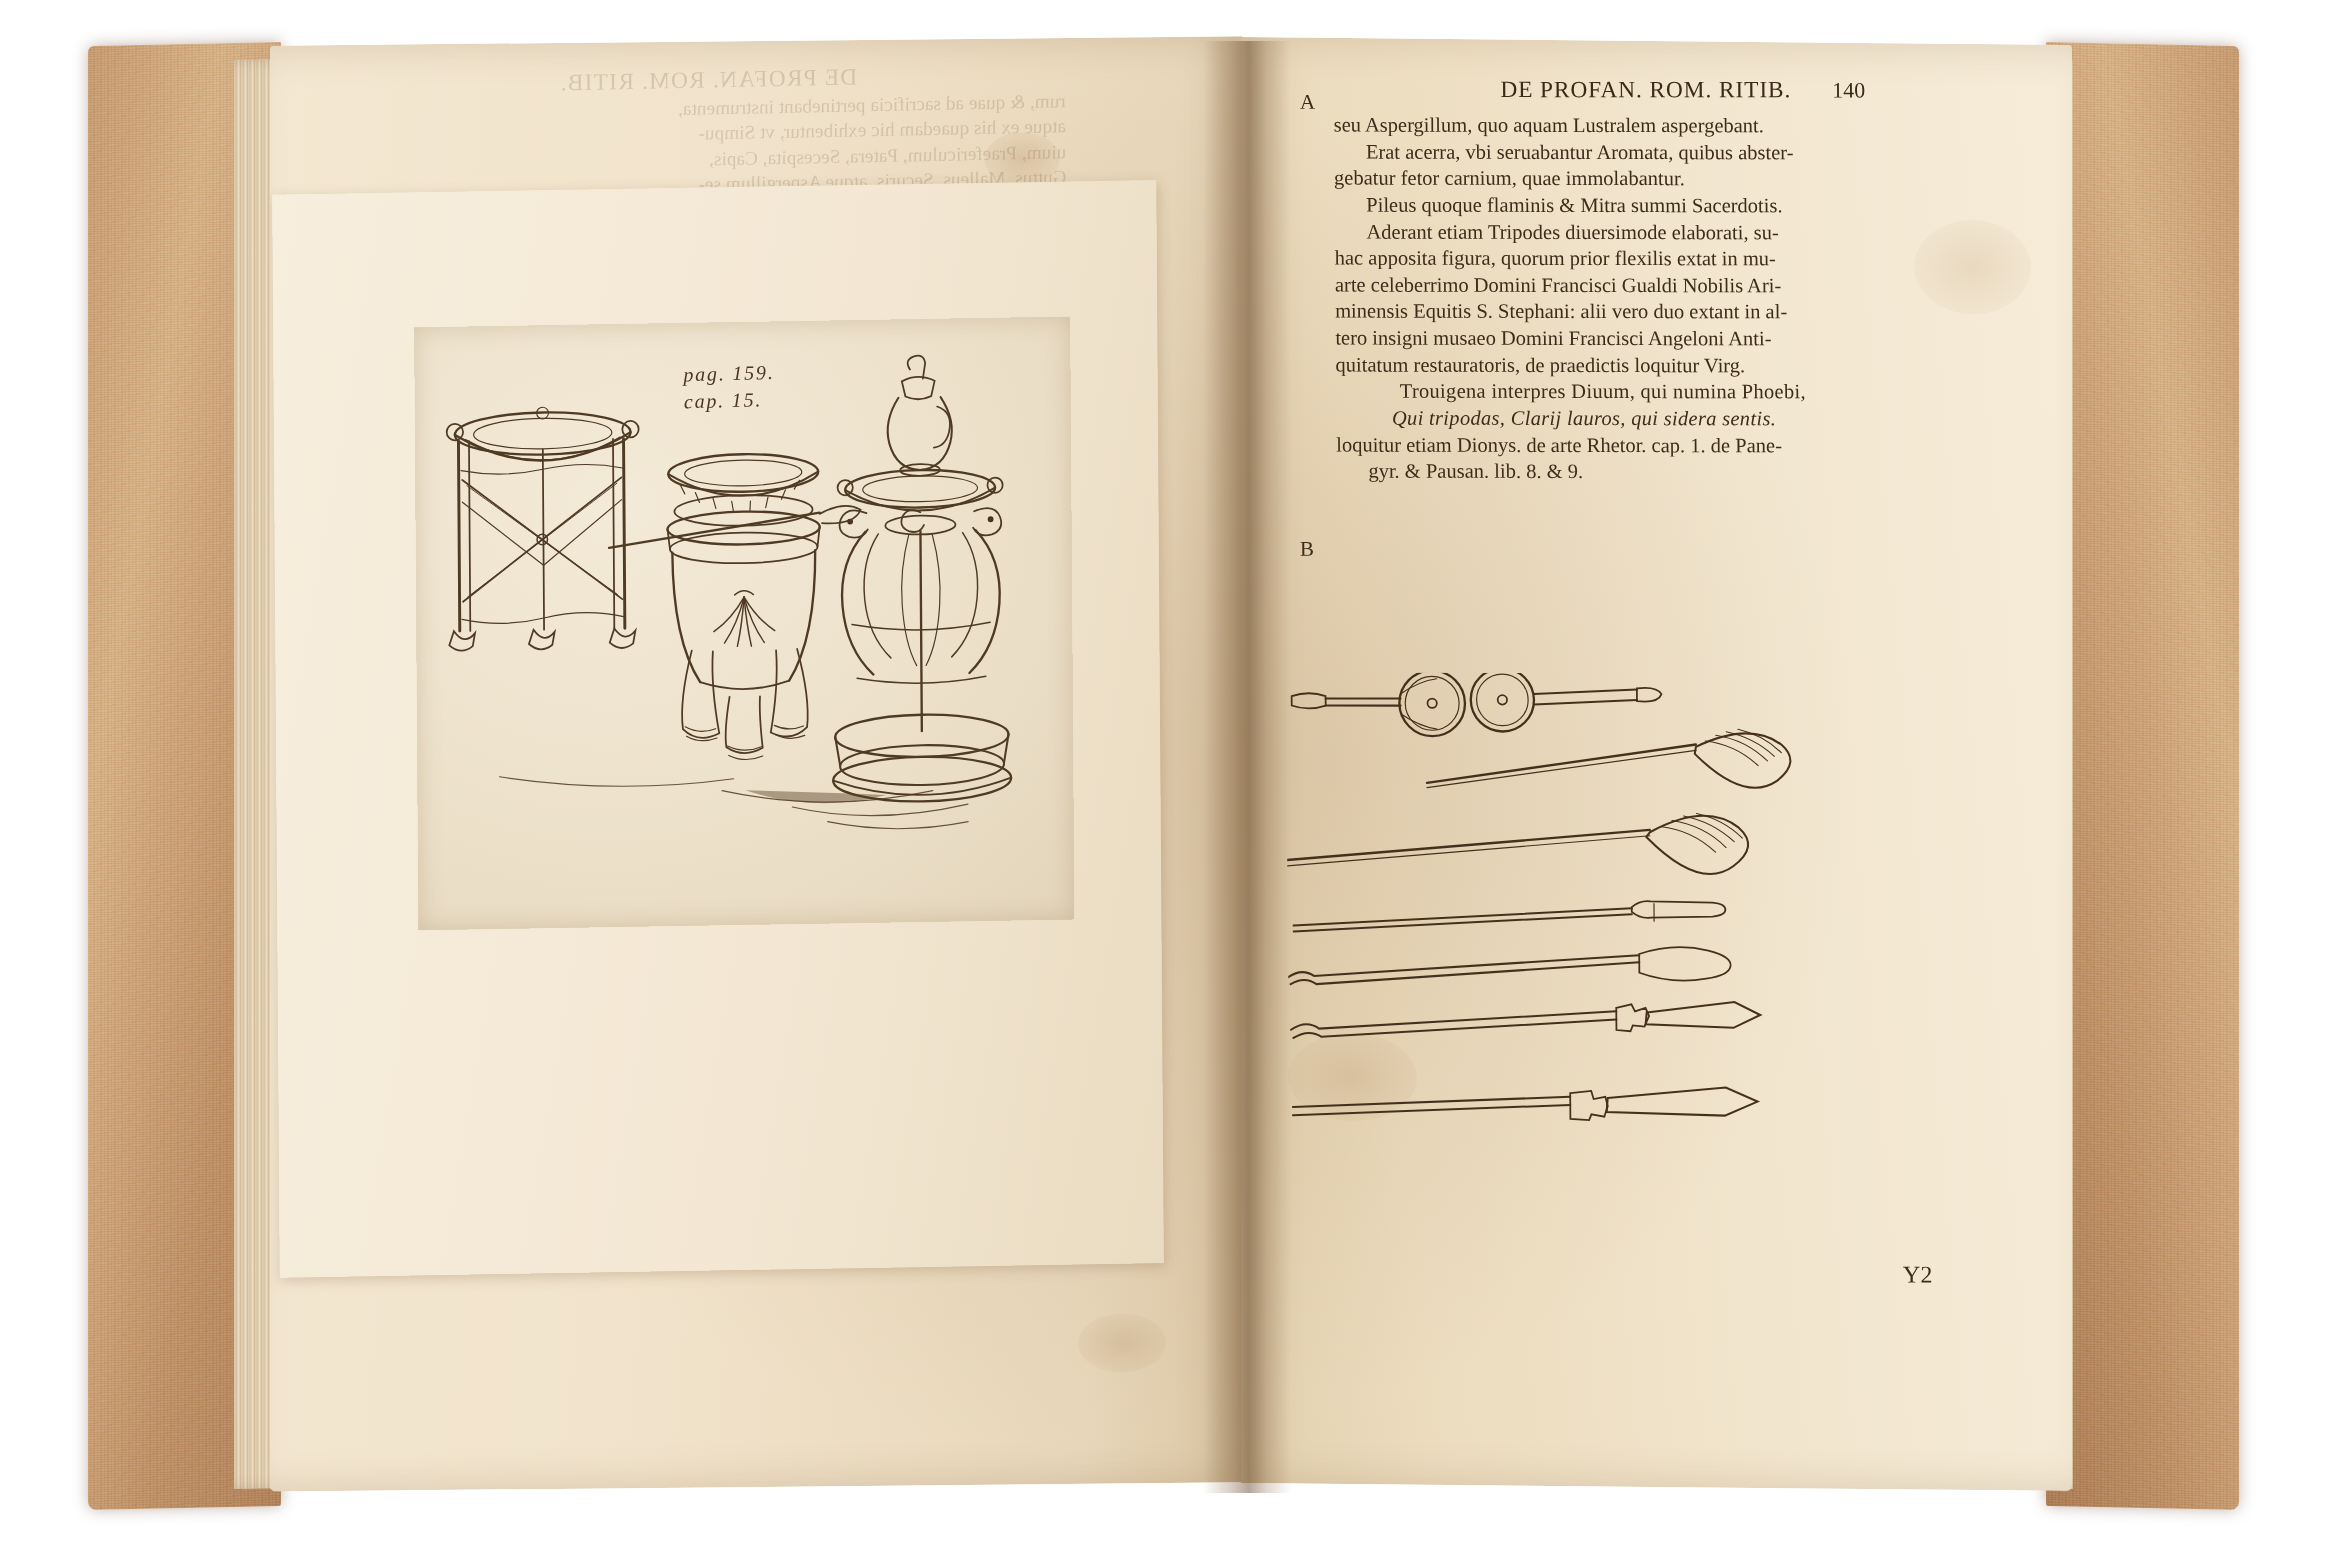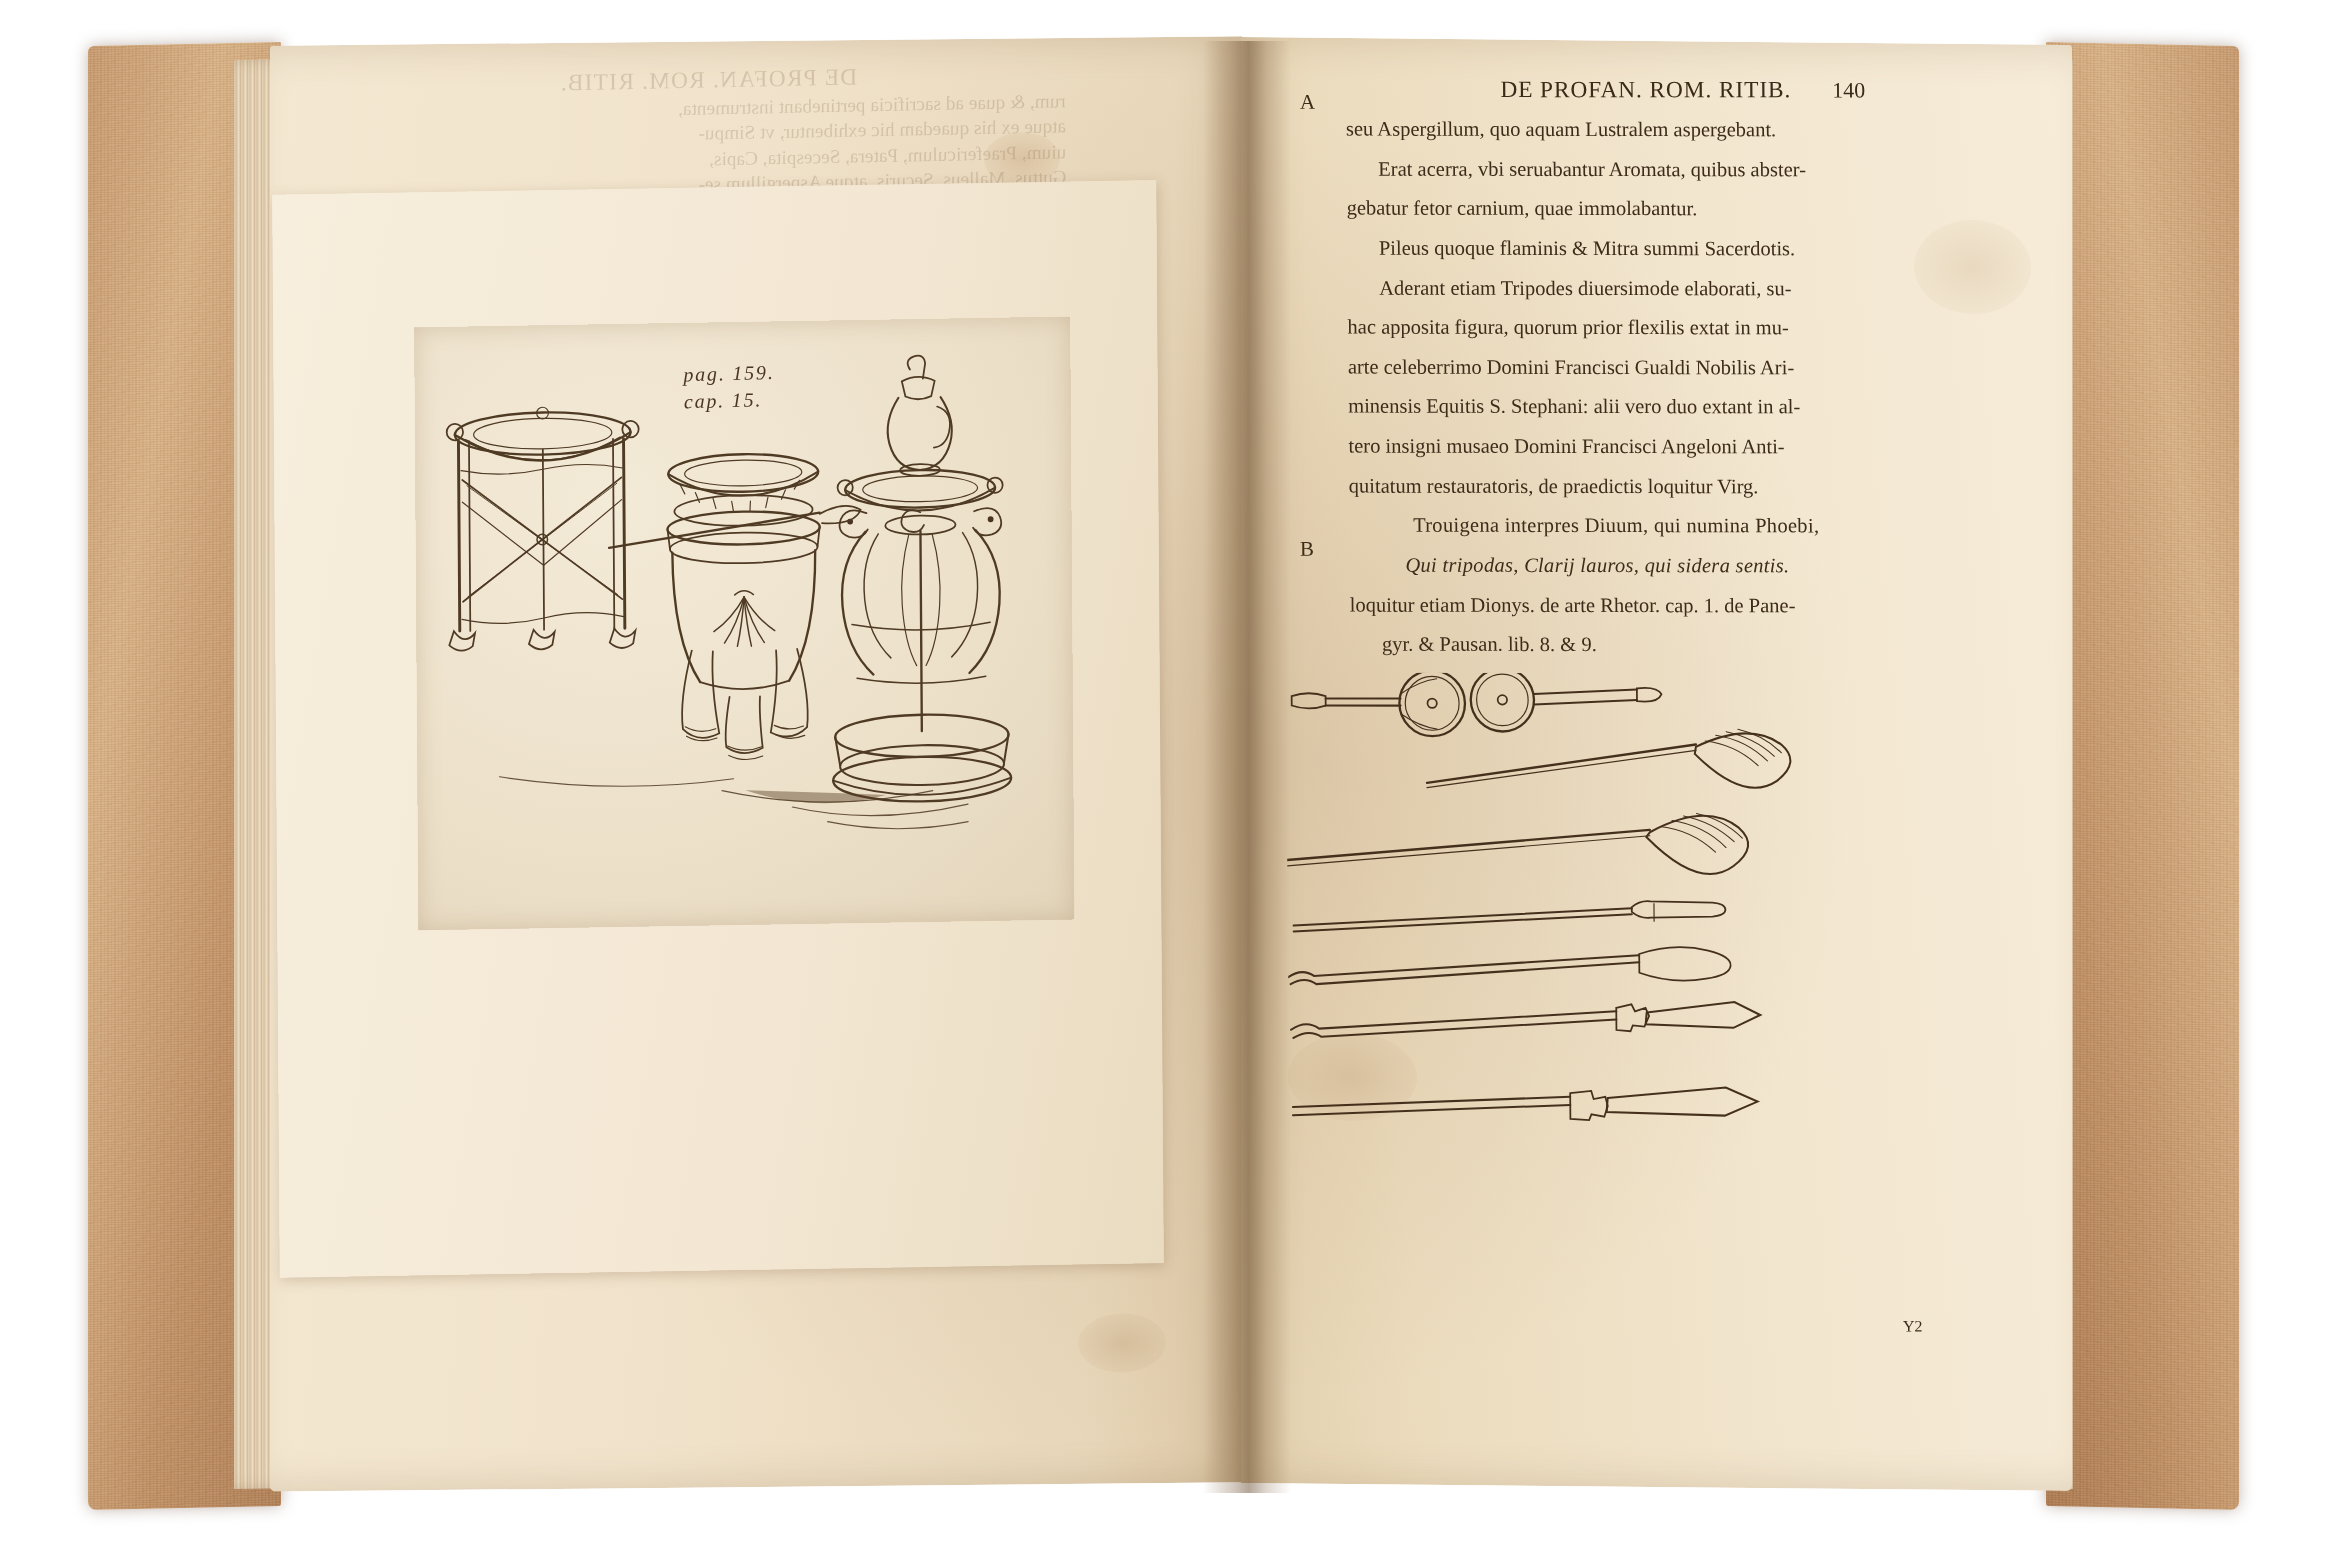--- a/index.html
+++ b/index.html
@@ -201,21 +201,21 @@
     letter-spacing: 0px;
   }
   .body-text {
     margin-top: 9.4px;
     color: #3d2c1a;
     font-size: 20.5px;
     line-height: 1.30;
     transform: rotate(-0.45deg);
   }
   .body-text p {
-    margin: 13px;
+    margin: 0;
     white-space: nowrap;
   }
   .indent { text-indent: 32px; }
   .verse {
     text-indent: 64px;
     letter-spacing: 0.3px;
   }
   .verse2 {
     font-style: italic;
     text-indent: 56px;
@@ -223,23 +223,23 @@
   }
   .marg {
     position: absolute;
     color: #3d2c1a;
     font-size: 21px;
     transform: rotate(-0.5deg);
   }
   .signature {
     position: absolute;
     left: 662px;
-    top: 1274px;
+    top: 1218px;
     color: #3d2c1a;
-    font-size: 16px;
+    font-size: 24px;
     transform: rotate(-0.5deg);
   }
 
   
   .instruments {
     position: absolute;
     left: 47px;
     top: 632px;
     width: 755px;
     height: 556px;

